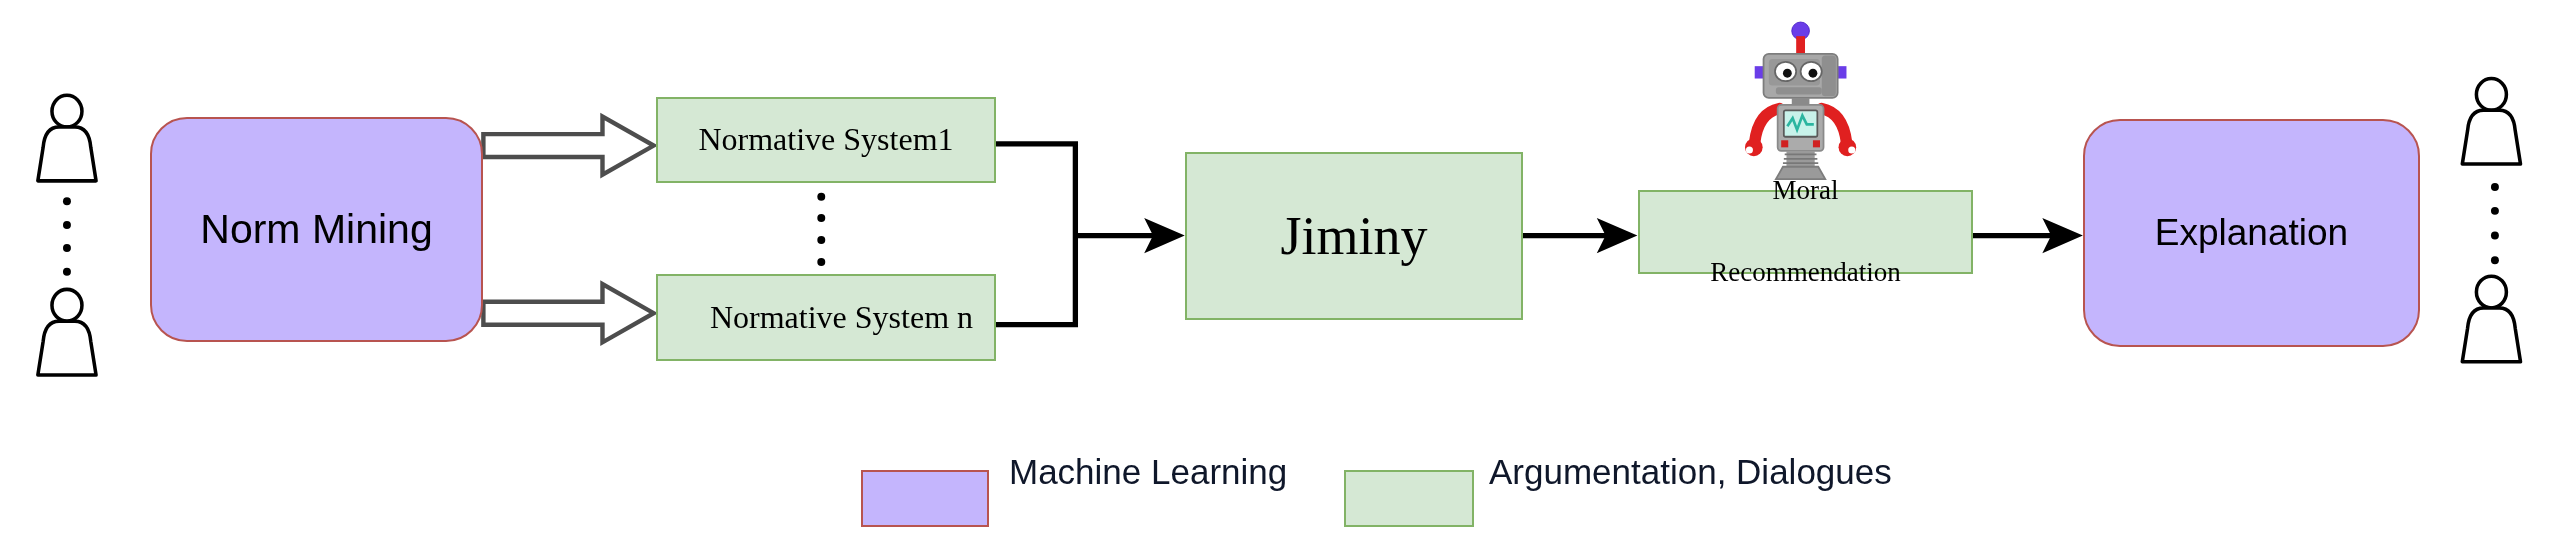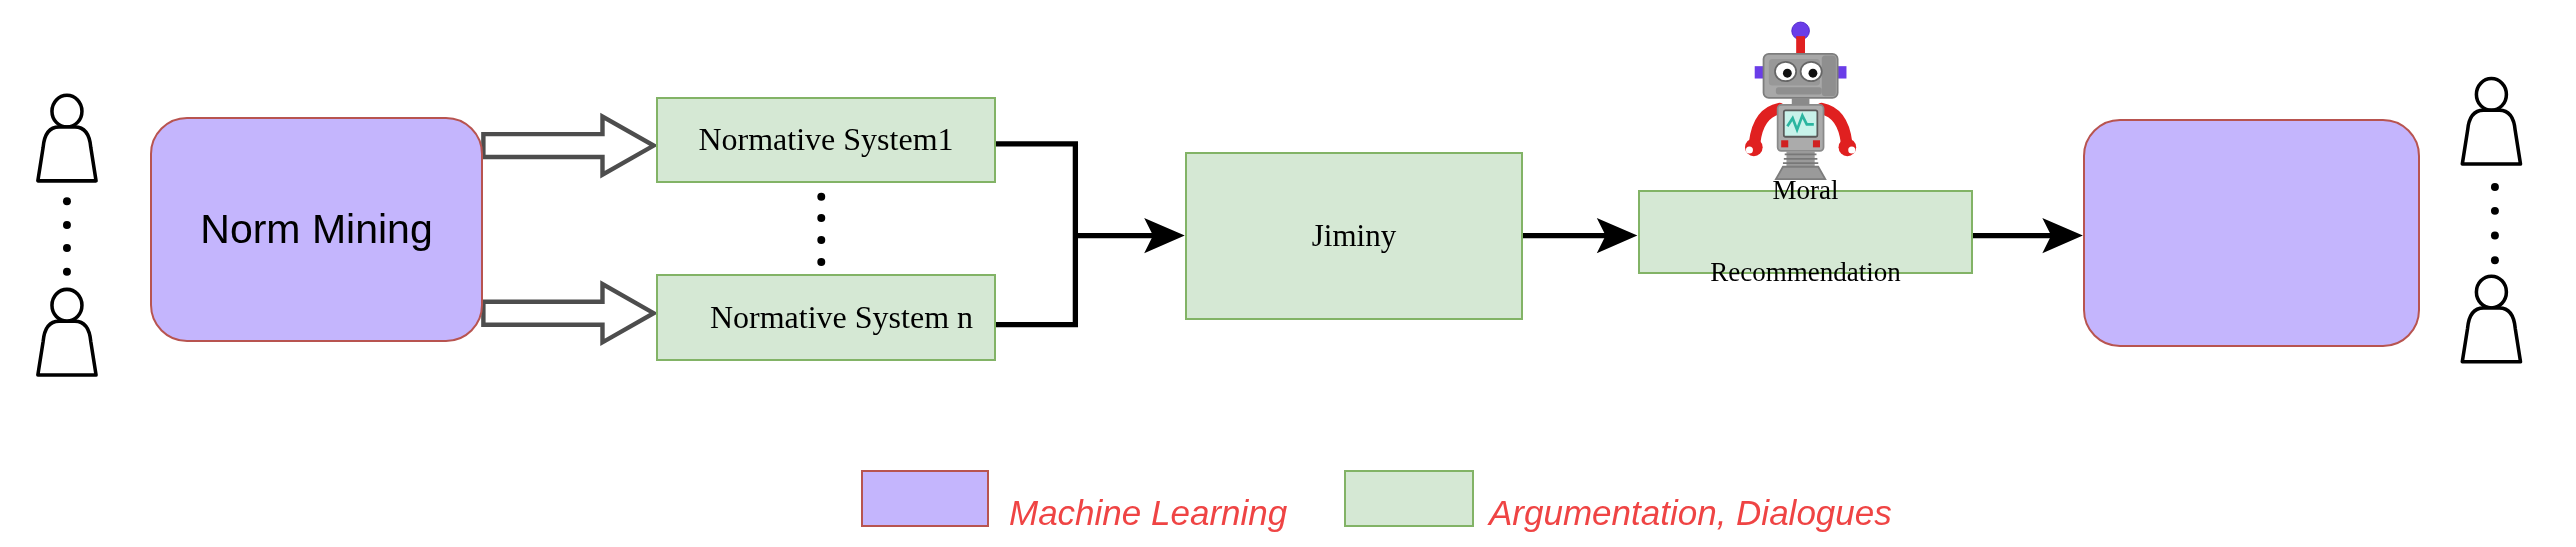--- a/index.html
+++ b/index.html
@@ -19,30 +19,30 @@
     text-align:center;
     color:#000000;
     line-height:1.3;
   }
   .ml{background:#c4b5fd;border:2.6px solid #b85450;}
   .arg{background:#d5e8d4;border:2.6px solid #82b366;font-family:Liberation Serif, serif;}
   .rounded{border-radius:37px;}
   #norm-mining      {left:150px; top:117px; width:333px; height:225px; font-size:41px;}
   #normative-sys-1  {left:656px; top:97px; width:340px; height:86px;  font-size:32px;}
   #normative-sys-n  {left:656px; top:274px; width:340px; height:87px;  font-size:32px;padding-left:31px;}
-  #jiminy           {left:1185px;top:152px; width:338px; height:168px; font-size:31px;}
+  #jiminy           {left:1185px;top:152px; width:338px; height:168px; font-size:54px;}
   #moral-rec        {left:1638px;top:190px; width:335px; height:84px;  font-size:27px; line-height:1.4;gap:44px;}
   #nle              {left:2083px;top:119px; width:337px; height:228px; font-size:37px;}
   .legend-swatch{position:absolute;box-sizing:border-box;width:128px;height:57px;top:470px;}
   #legend-swatch-ml {left:861px;}
   #legend-swatch-arg{left:1344px;width:130px;}
   .legend-label{
-    position:absolute;top:484px;height:57px;
+    position:absolute;top:443px;height:57px;
     display:flex;align-items:center;
-    font-size:35px;color:#ef4444;white-space:nowrap;font-style:italic;
+    font-size:35px;color:#0f172a;white-space:nowrap;
   }
   #legend-label-ml {left:1009px;}
   #legend-label-arg{left:1489px;}
 </style>
 </head>
 <body>
 
 <div id="canvas">
 
   <svg id="wires" viewBox="0 0 2918 620" xmlns="http://www.w3.org/2000/svg">
@@ -145,20 +145,21 @@
   <div id="jiminy" class="box arg">
     <span>Jiminy</span>
   </div>
 
   <div id="moral-rec" class="box arg">
     <span>Moral</span>
     <span>Recommendation</span>
   </div>
 
   <div id="nle" class="box ml rounded">
+    <span>Explanation</span>
   </div>
 
   <div id="legend-swatch-ml" class="legend-swatch ml"></div>
   <div id="legend-label-ml" class="legend-label">Machine Learning</div>
 
   <div id="legend-swatch-arg" class="legend-swatch arg"></div>
   <div id="legend-label-arg" class="legend-label">Argumentation, Dialogues</div>
 
 </div>
 

